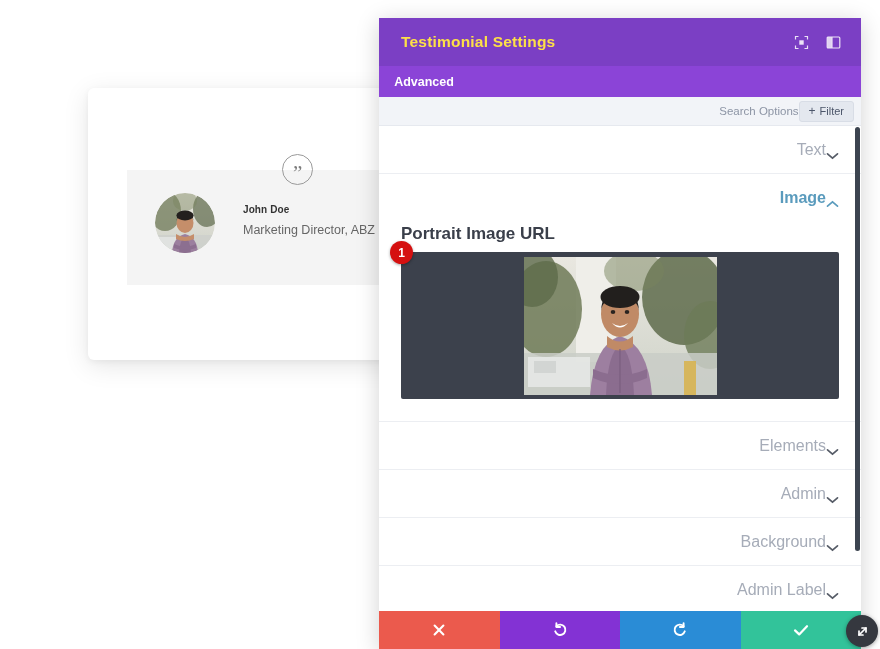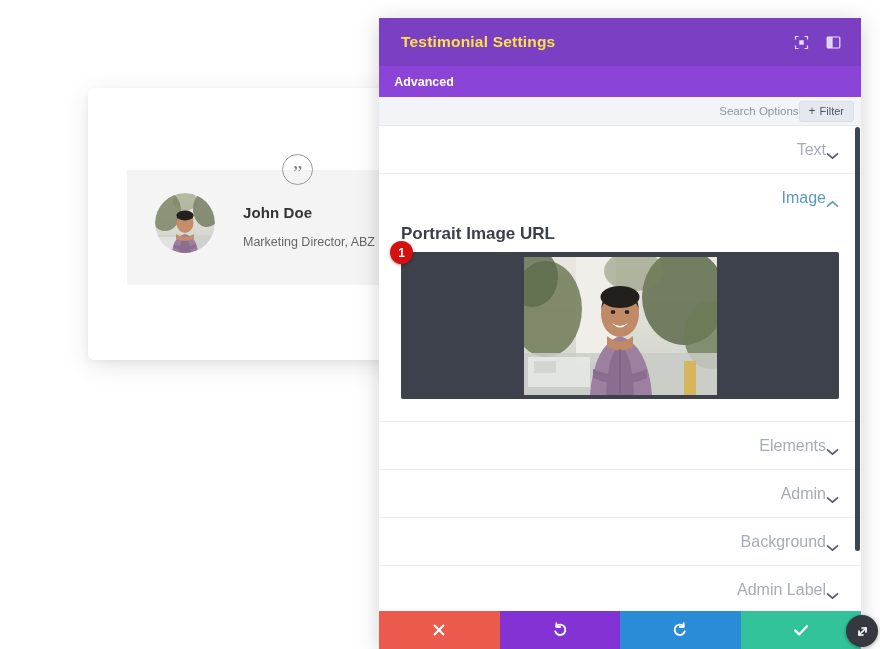--- a/index.html
+++ b/index.html
@@ -35,22 +35,22 @@
     line-height: 1; margin-top: 7px; letter-spacing: -0.5px;
   }
   .avatar {
     position: absolute; left: 155px; top: 193px;
     width: 60px; height: 60px; border-radius: 50%;
     overflow: hidden;
   }
   .avatar svg { display: block; }
   .person-block { position: absolute; left: 243px; top: 204px; }
   .person-name {
-    font-size: 15px; font-weight: bold; color: #333333;
-    letter-spacing: 0.1px; margin-bottom: 14px;
+    font-size: 10px; font-weight: bold; color: #333333;
+    letter-spacing: 0.1px; margin-bottom: 8px;
   }
   .person-role { font-size: 12.5px; color: #666666; }
 
   
   .modal {
     position: absolute; left: 379px; top: 18px;
     width: 482px; height: 631px;
     background: #ffffff;
     box-shadow: 0 4px 22px rgba(0,0,0,0.18);
     display: flex; flex-direction: column;
@@ -112,21 +112,21 @@
 
   .section-row {
     height: 48px; display: flex; align-items: center;
     padding: 0 22px; border-bottom: 1px solid #eceef2;
     cursor: pointer;
     text-align: right;
   }
   .section-title {
     flex: 1; font-size: 16px; color: #a6acb8; font-weight: normal;
   }
-  .section-row.open .section-title { color: #5a9bbd; }
+  .section-row.open .section-title { color: #5a9bbd; font-weight: bold; }
   .chev {
     width: 13px; height: 8px; position: relative; color: #6b7280;
   }
 
   .image-panel { padding: 0 22px 22px 22px; border-bottom: 1px solid #eceef2; }
   .field-label {
     font-size: 17px; font-weight: bold; color: #3a3f4a;
     margin-bottom: 8px; margin-top: 2px;
   }
   .image-well {

